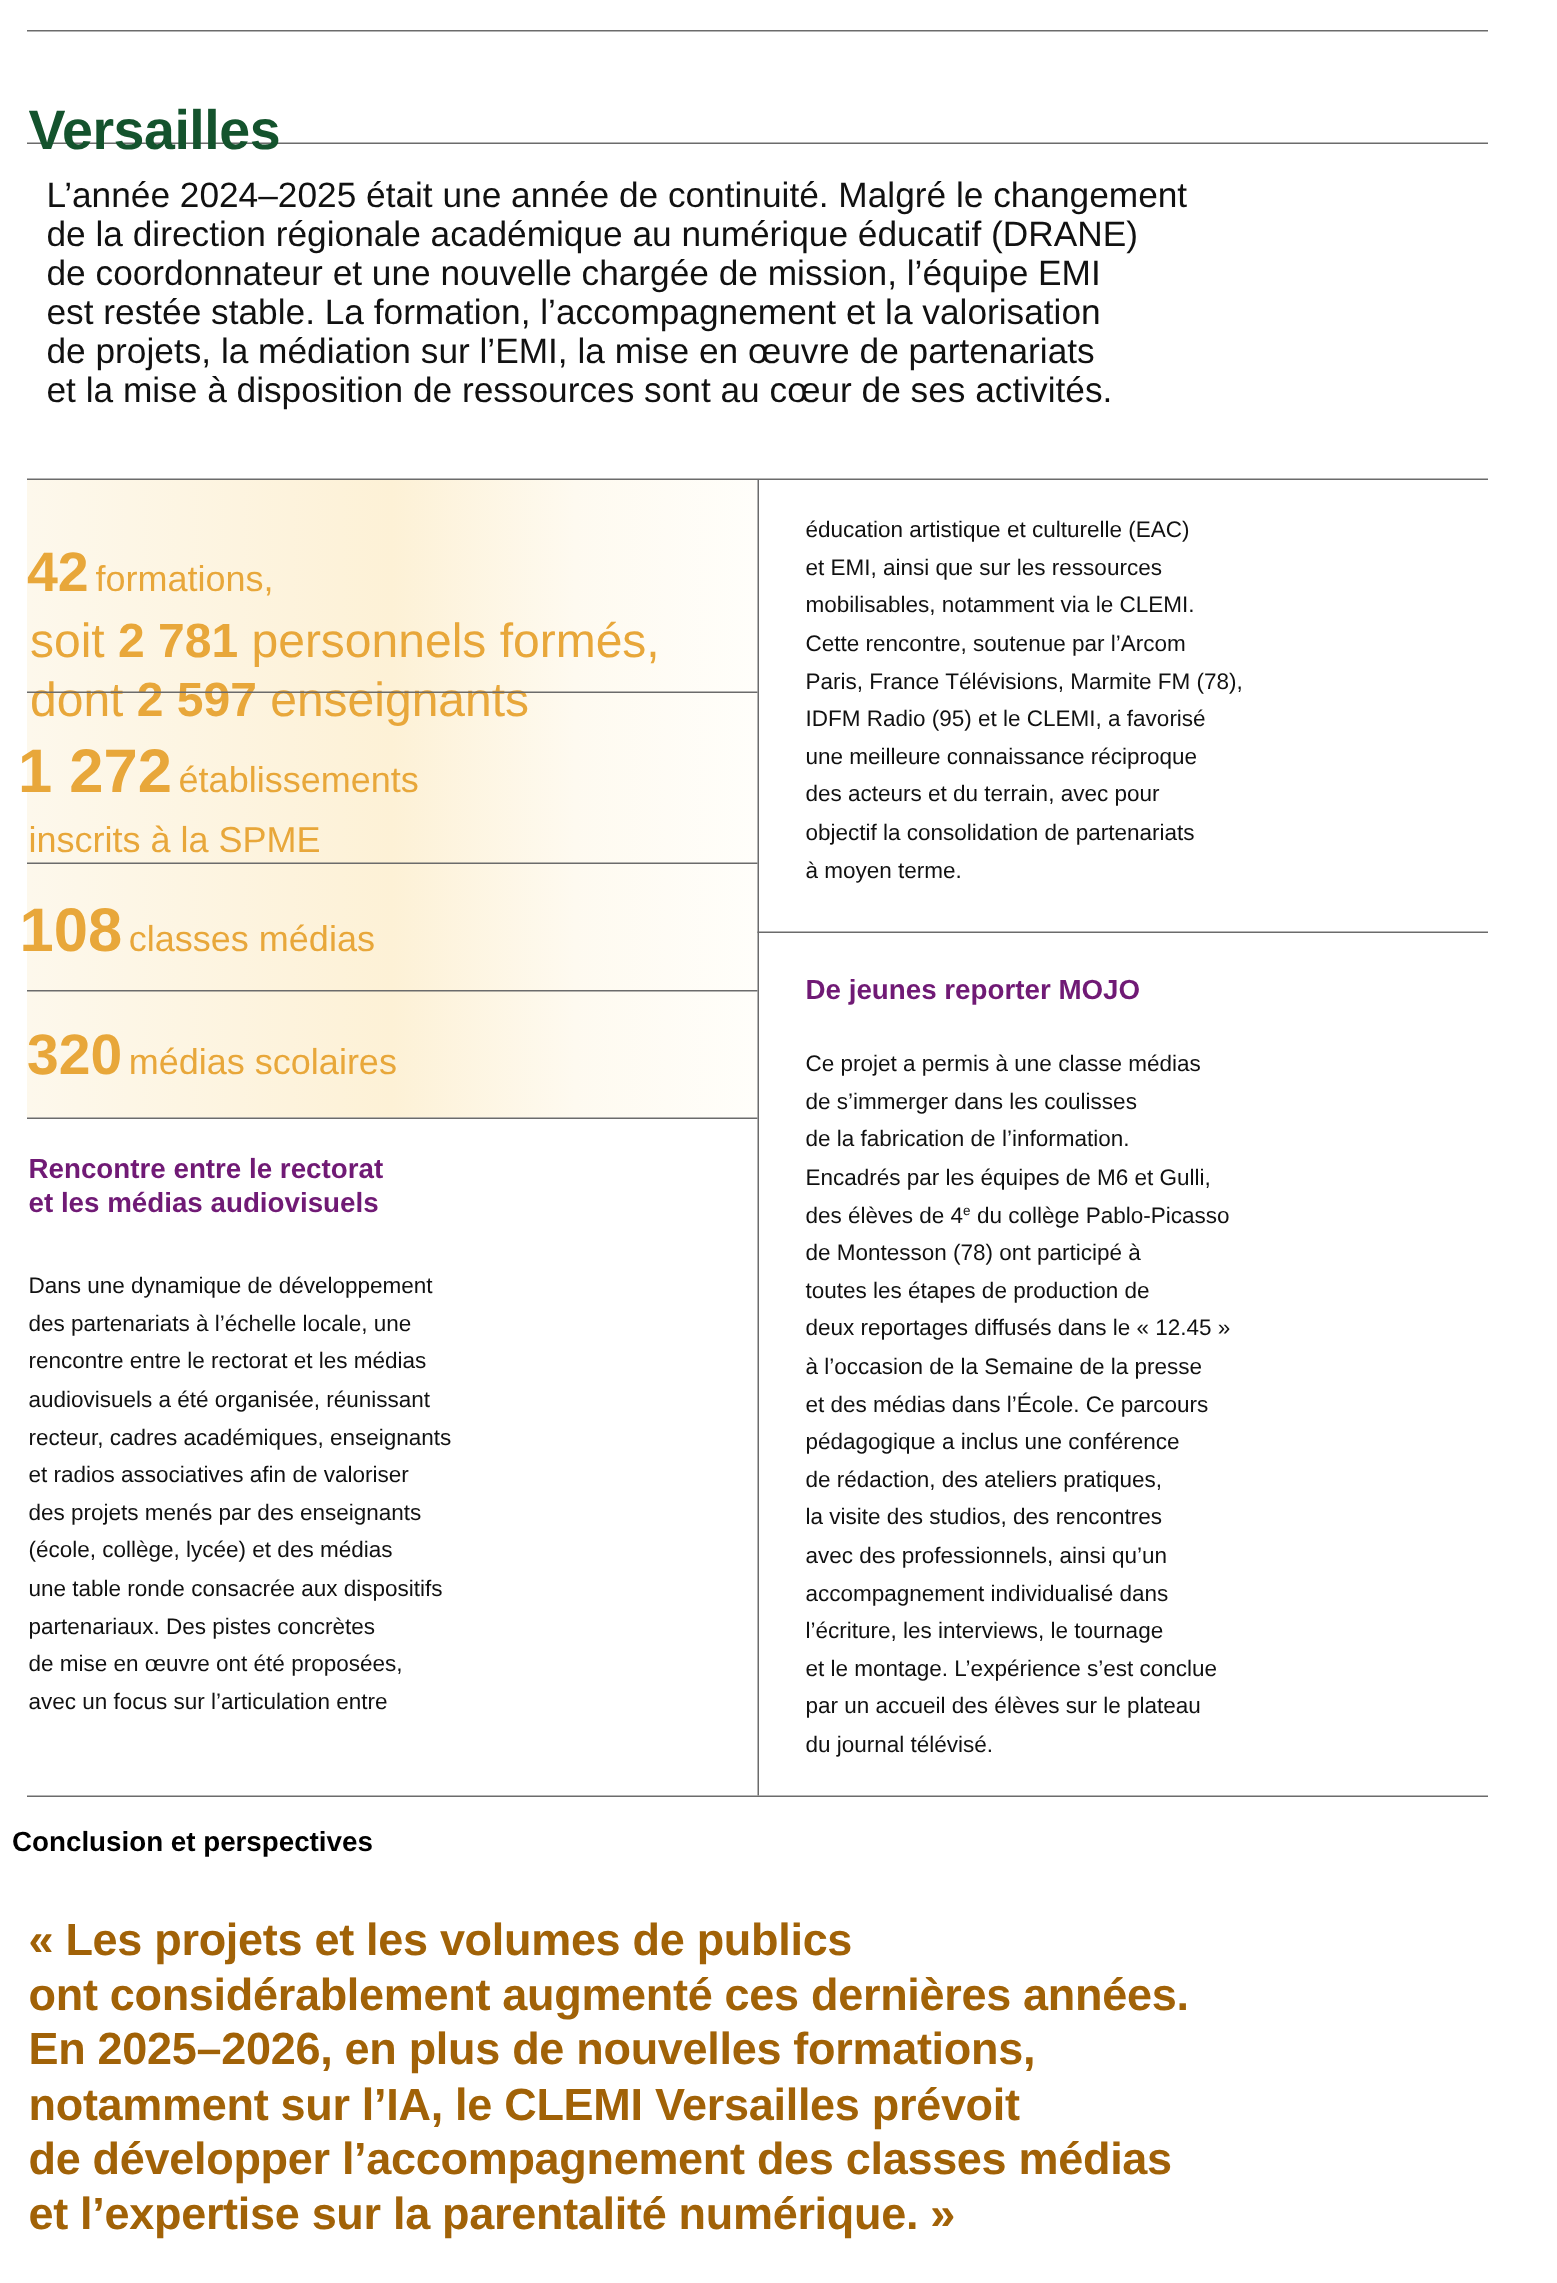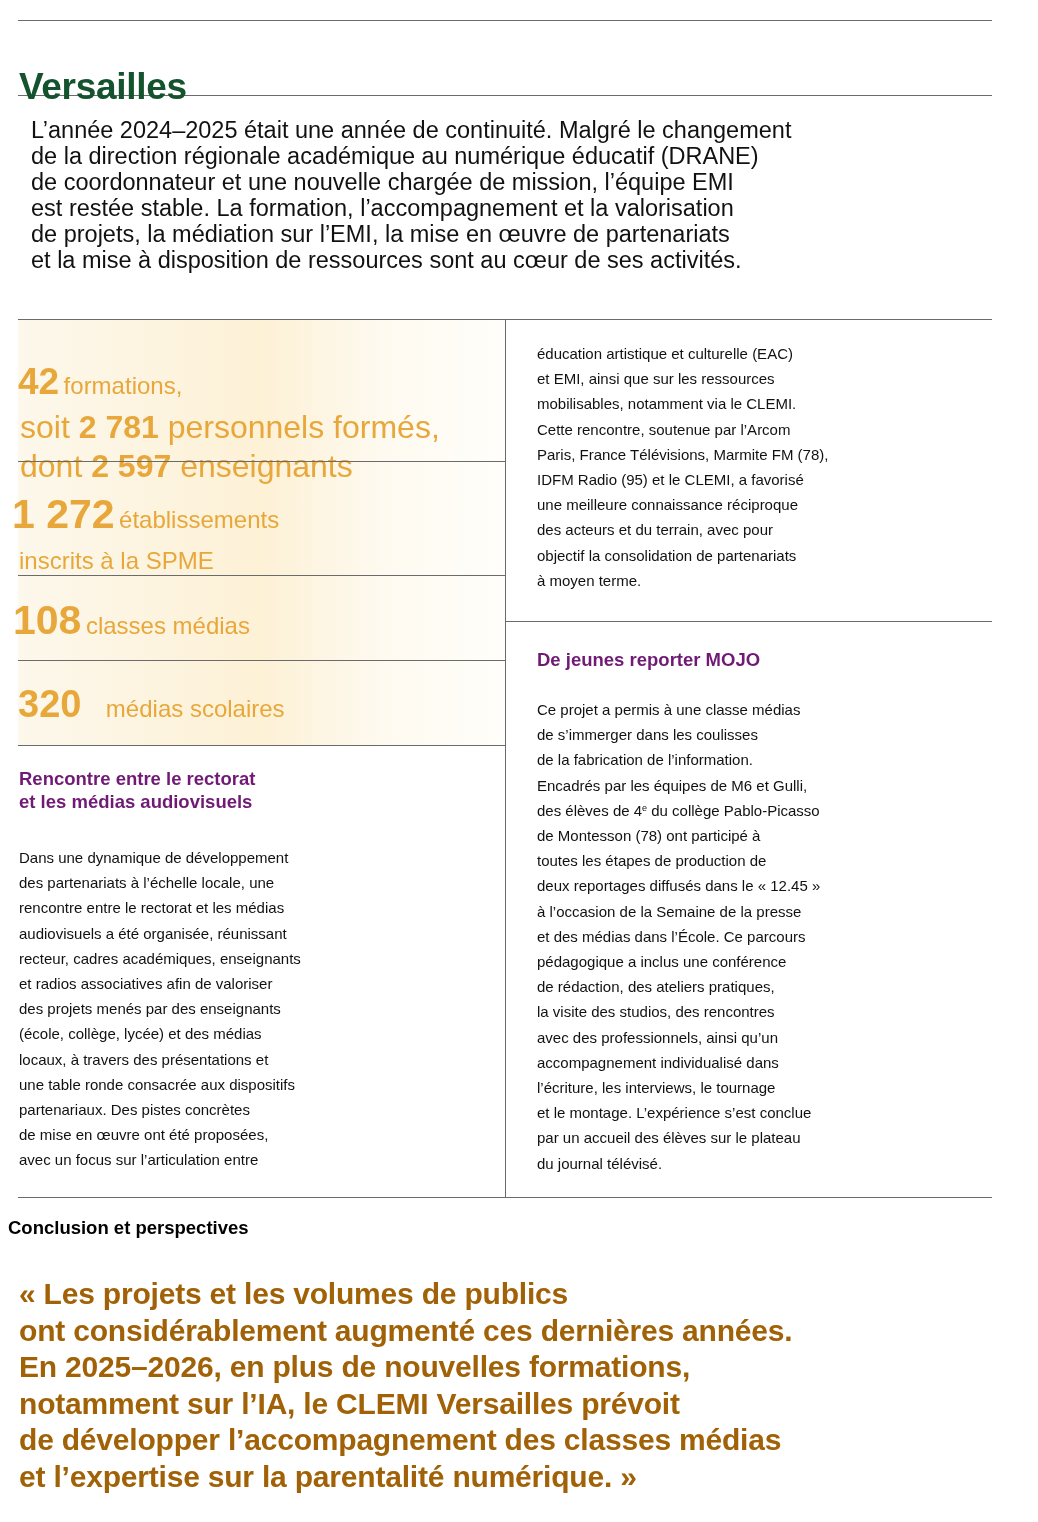--- a/index.html
+++ b/index.html
@@ -30,21 +30,21 @@
   #stat-2 .num { font-size: 41px; line-height: 44px; }
   #stat-2 .txt { font-size: 24px; }
   #stat-2 .sub { font-size: 24px; line-height: 26px; padding-left: 7px; }
 
   #stat-3 { top: 278px; left: -5px; }
   #stat-3 .num { font-size: 41px; line-height: 44px; }
   #stat-3 .txt { font-size: 24px; }
 
   #stat-4 { top: 362px; left: 0px; }
   #stat-4 .num { font-size: 38px; line-height: 44px; }
-  #stat-4 .txt { font-size: 24px; margin-left: 20px; }
+  #stat-4 .txt { font-size: 24px; }
 
   .block-heading { position: absolute; font-weight: 700; font-size: 18.5px; line-height: 23px; color: #701a75; }
   .block-body { position: absolute; font-size: 15px; line-height: 25.2px; color: #111; }
   .block-body .line, .block-heading .line { display: block; white-space: nowrap; }
 
   #left-heading { left: 19px; top: 767px; }
   #left-body { left: 19px; top: 845px; }
   #right-top-body { left: 537px; top: 341px; }
   #right-heading { left: 537px; top: 648px; }
   #right-body { left: 537px; top: 697px; }
@@ -121,21 +121,20 @@
 </div>
 <div id="left-body" class="block-body">
   <span class="line">Dans une dynamique de développement</span>
   <span class="line">des partenariats à l’échelle locale, une</span>
   <span class="line">rencontre entre le rectorat et les médias</span>
   <span class="line">audiovisuels a été organisée, réunissant</span>
   <span class="line">recteur, cadres académiques, enseignants</span>
   <span class="line">et radios associatives afin de valoriser</span>
   <span class="line">des projets menés par des enseignants</span>
   <span class="line">(école, collège, lycée) et des médias</span>
-  <span class="line">locaux, à travers des présentations et</span>
   <span class="line">une table ronde consacrée aux dispositifs</span>
   <span class="line">partenariaux. Des pistes concrètes</span>
   <span class="line">de mise en œuvre ont été proposées,</span>
   <span class="line">avec un focus sur l’articulation entre</span>
 </div>
 
 <div id="right-top-body" class="block-body">
   <span class="line">éducation artistique et culturelle (EAC)</span>
   <span class="line">et EMI, ainsi que sur les ressources</span>
   <span class="line">mobilisables, notamment via le CLEMI.</span>

